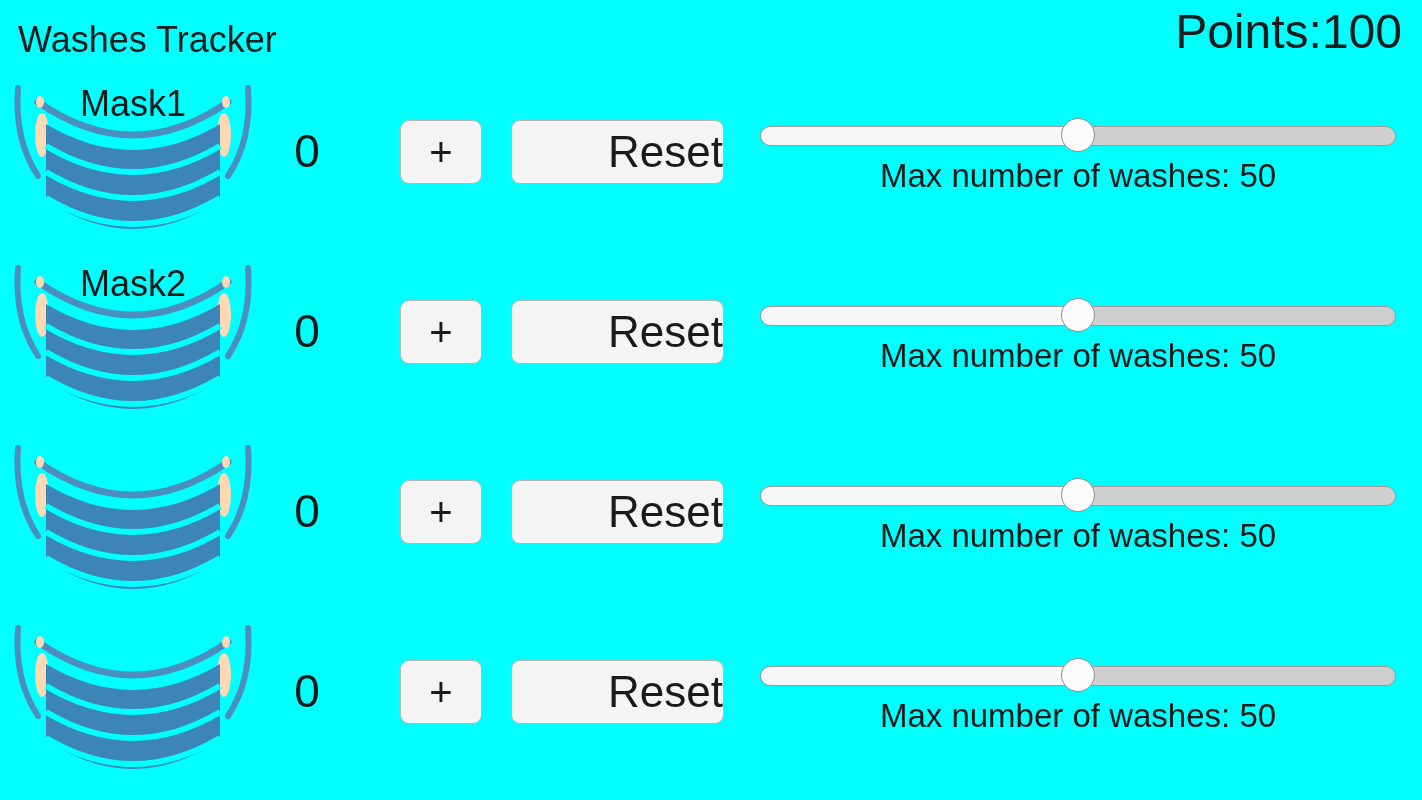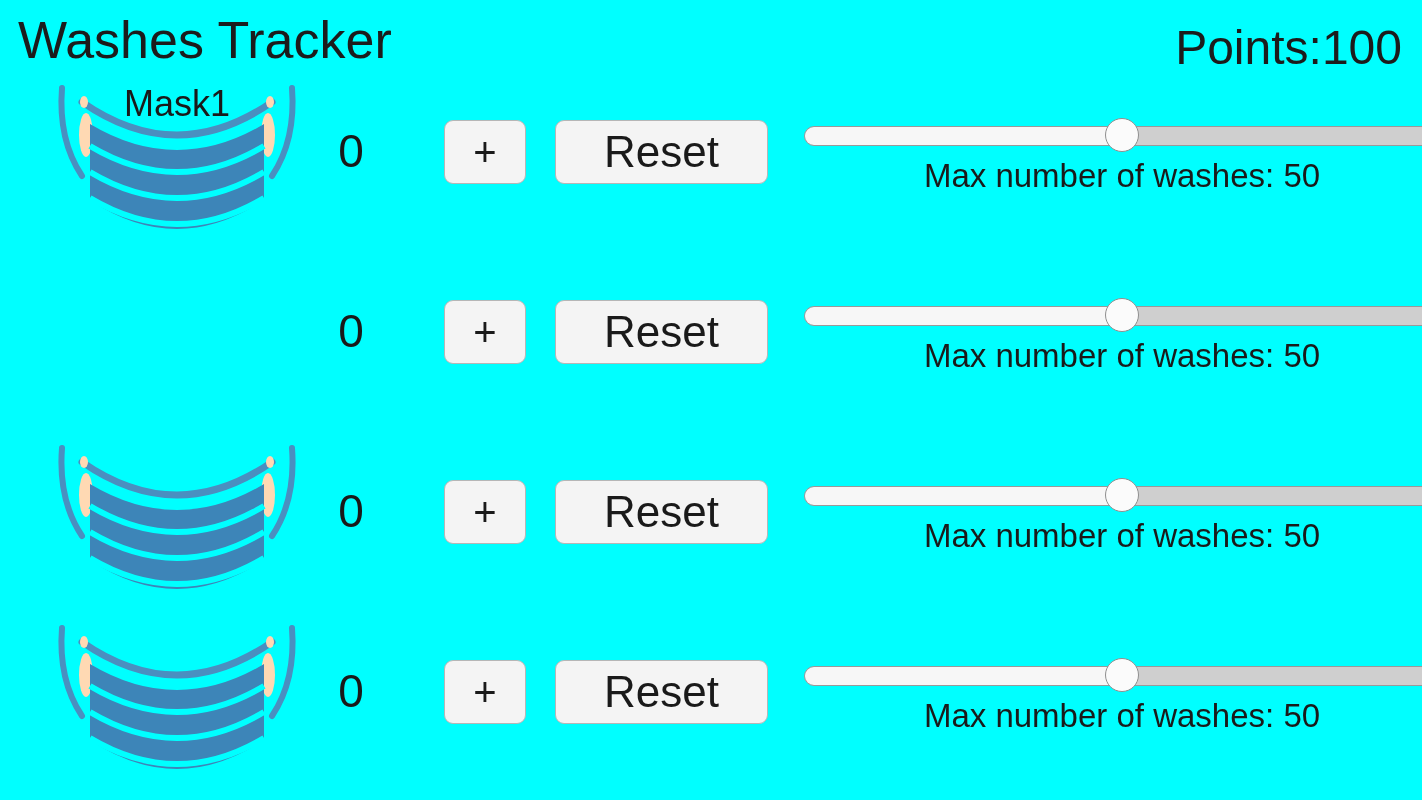--- a/index.html
+++ b/index.html
@@ -20,46 +20,45 @@
     position: absolute;
     top: 0;
     left: 0;
     width: 1422px;
     height: 80px;
   }
   .app-title {
     position: absolute;
     left: 18px;
     top: 8px;
-    font-size: 52px;
+    font-size: 36px;
     line-height: 64px;
     color: #1c1c1c;
     white-space: nowrap;
   }
   .points {
     position: absolute;
     right: 20px;
-    top: 16px;
+    top: 0;
     font-size: 48px;
     line-height: 64px;
     color: #1c1c1c;
     white-space: nowrap;
   }
   .points .points-label,
   .points .points-value {
     display: inline;
   }
 
   
   .rows {
     position: absolute;
     top: 80px;
     left: 0;
     width: 1230px;
-    padding-left: 44px;
   }
   .mask-row {
     position: relative;
     height: 180px;
     width: 1422px;
   }
 
   
   .mask-cell {
     position: absolute;
@@ -122,21 +121,21 @@
     line-height: 60px;
     text-align: center;
   }
   .btn-reset {
     left: 511px;
     top: 40px;
     width: 213px;
     height: 64px;
     font-size: 44px;
     line-height: 60px;
-    text-align: center;
+    text-align: right;
   }
 
   
   .slider-wrap {
     position: absolute;
     left: 760px;
     top: 30px;
     width: 636px;
     height: 120px;
   }
@@ -225,20 +224,36 @@
         <div class="slider-fill" style="width: 50%;"></div>
       </div>
       <div class="slider-thumb" style="left: 50%;"></div>
       <div class="slider-caption">
         <span class="cap-text">Max number of washes: </span><span class="cap-value">50</span>
       </div>
     </div>
   </div>
 
   <div class="mask-row">
+    <div class="mask-cell">
+      <svg class="mask-icon" viewBox="0 0 250 180">
+        <path d="M10 8 Q6 60 30 96" stroke="#4a8fc0" stroke-width="6" fill="none" stroke-linecap="round"></path>
+        <path d="M240 8 Q244 60 220 96" stroke="#4a8fc0" stroke-width="6" fill="none" stroke-linecap="round"></path>
+        <path d="M30 22 Q125 88 220 22" stroke="#4a8fc0" stroke-width="7" fill="none" stroke-linecap="round"></path>
+        <ellipse cx="34" cy="55" rx="7" ry="22" fill="#ffd9b3"></ellipse>
+        <ellipse cx="216" cy="55" rx="7" ry="22" fill="#ffd9b3"></ellipse>
+        <ellipse cx="32" cy="22" rx="4" ry="6" fill="#ffd9b3"></ellipse>
+        <ellipse cx="218" cy="22" rx="4" ry="6" fill="#ffd9b3"></ellipse>
+        <path d="M38 44 Q125 96 212 44 L212 120 Q125 178 38 120 Z" fill="#3d85b8"></path>
+        <path d="M38 66 Q125 118 212 66" stroke="#00ffff" stroke-width="6" fill="none"></path>
+        <path d="M38 92 Q125 144 212 92" stroke="#00ffff" stroke-width="6" fill="none"></path>
+        <path d="M38 118 Q125 170 212 118" stroke="#00ffff" stroke-width="6" fill="none"></path>
+      </svg>
+      <div class="mask-label">Mask2</div>
+    </div>
     <div class="counter">0</div>
     <button class="btn btn-plus">+</button>
     <button class="btn btn-reset">Reset</button>
     <div class="slider-wrap">
       <div class="slider-track">
         <div class="slider-fill" style="width: 50%;"></div>
       </div>
       <div class="slider-thumb" style="left: 50%;"></div>
       <div class="slider-caption">
         <span class="cap-text">Max number of washes: </span><span class="cap-value">50</span>

